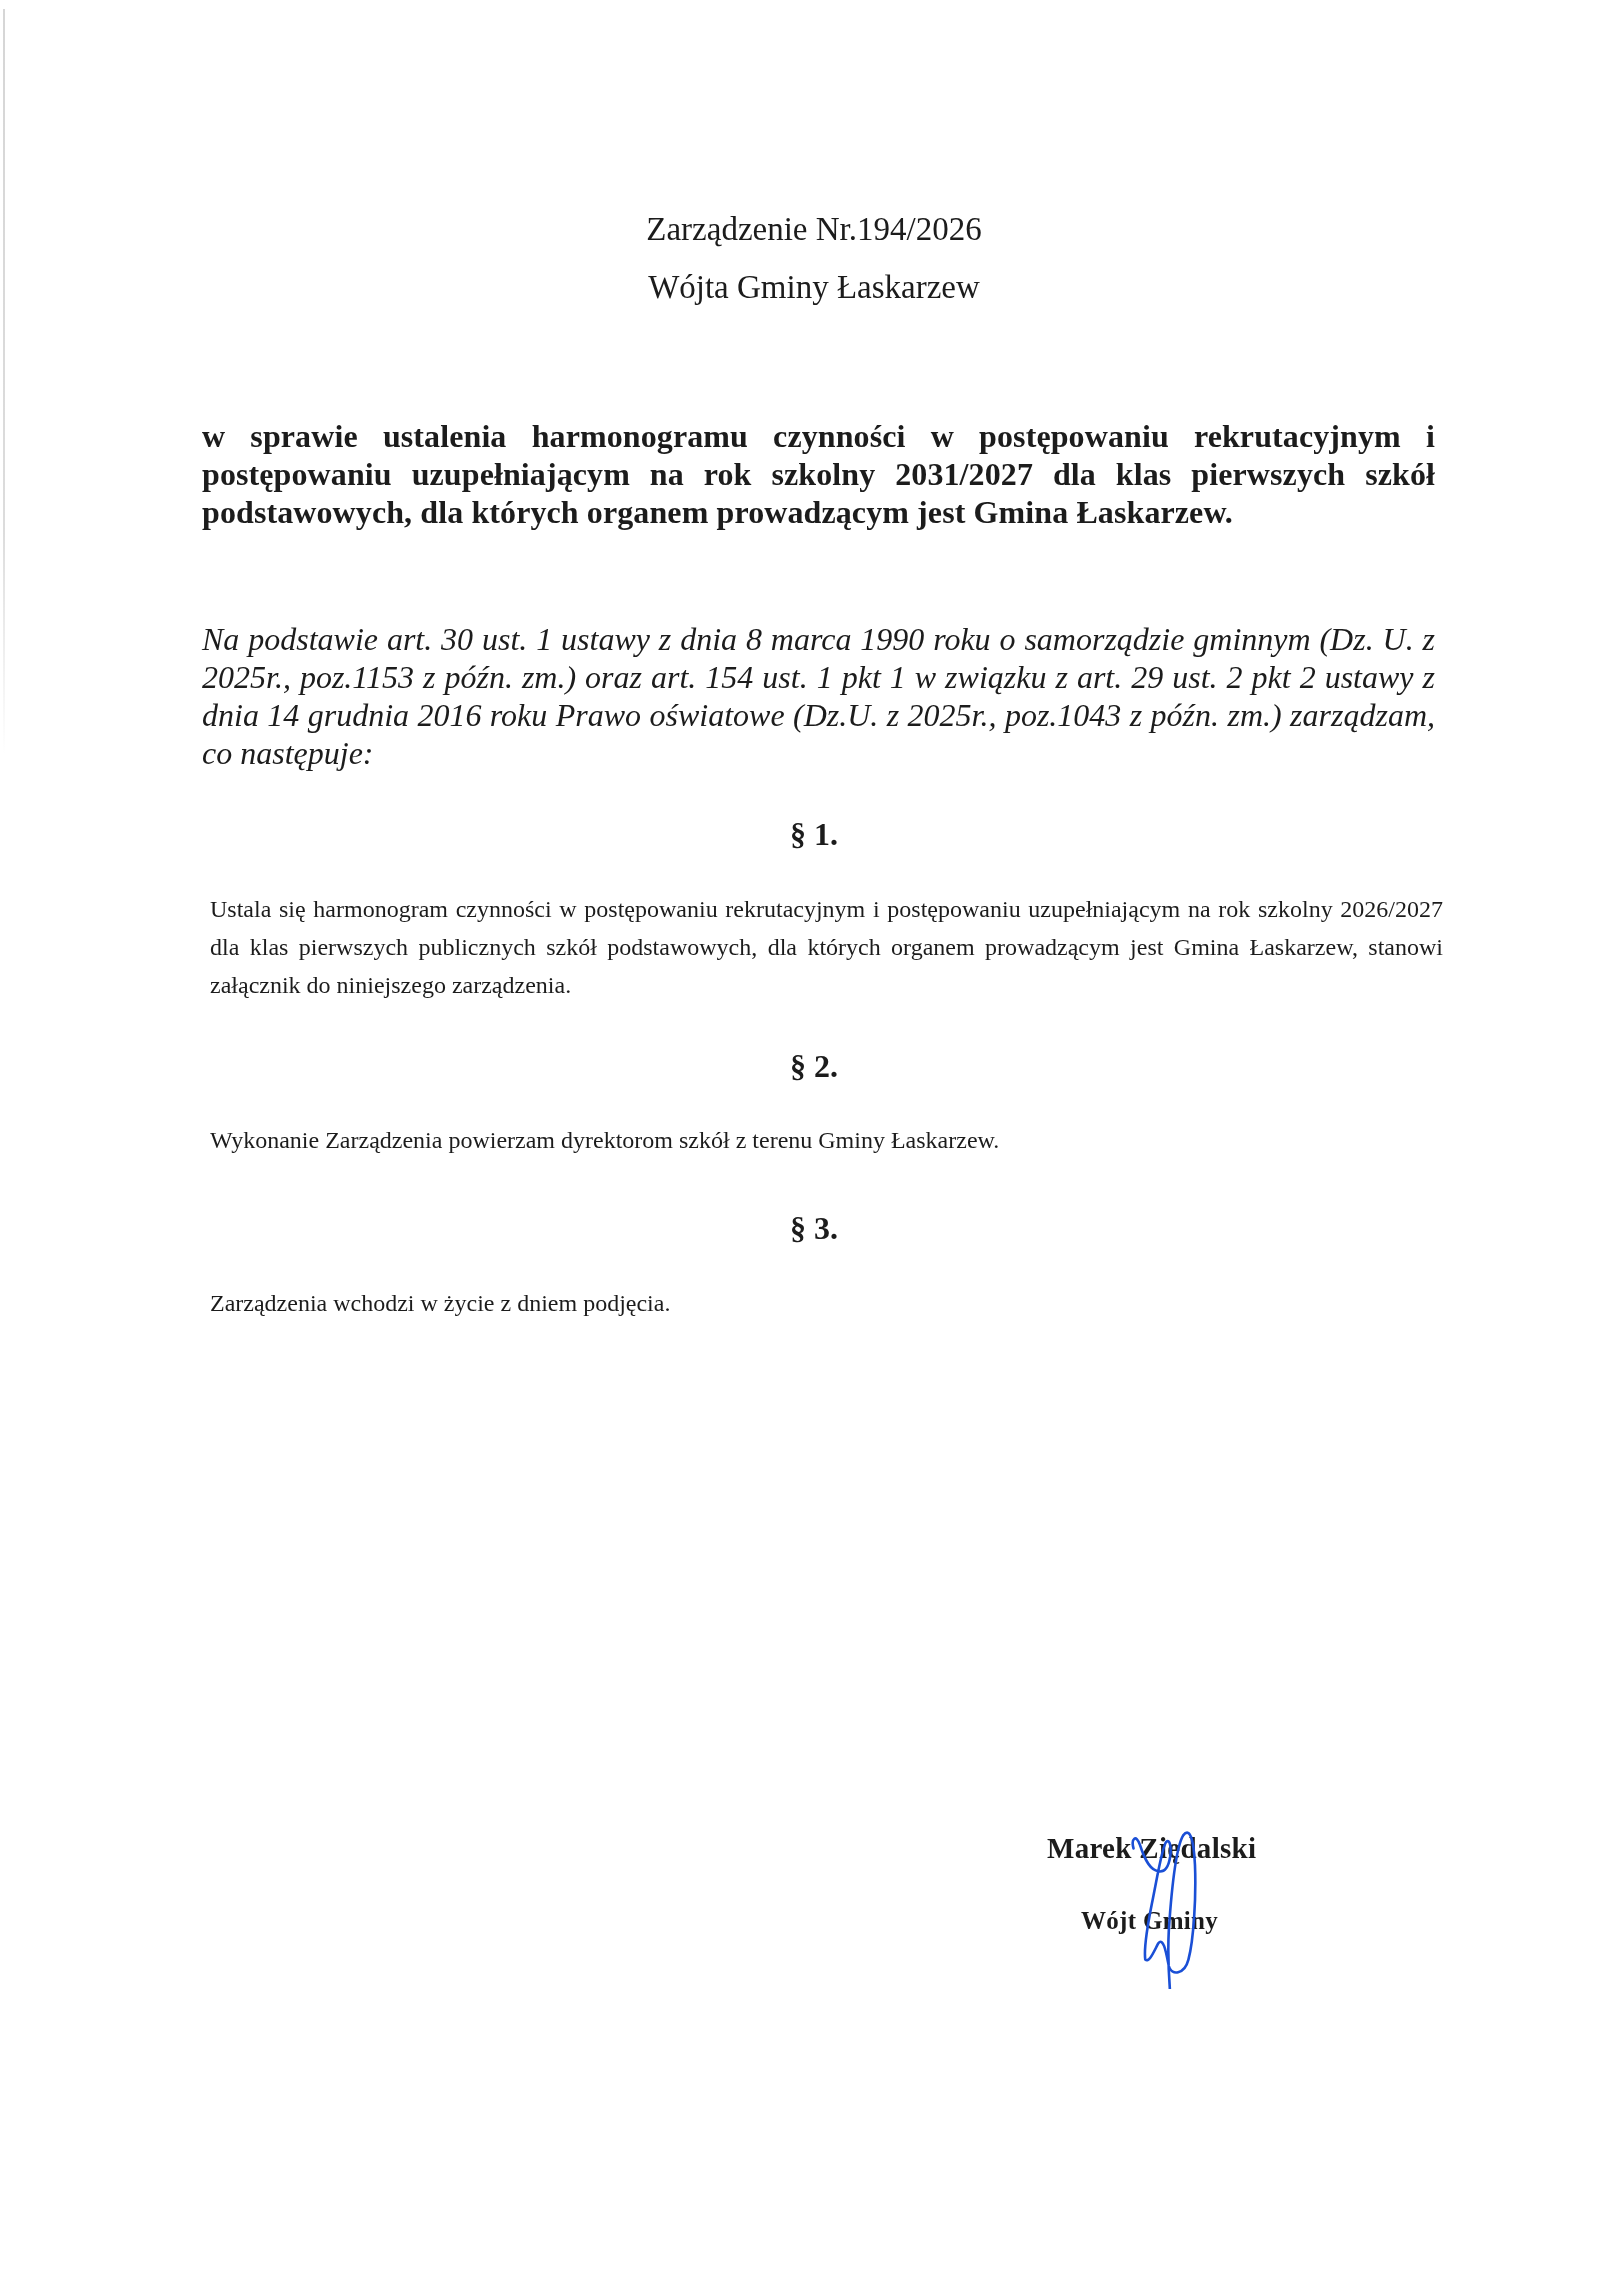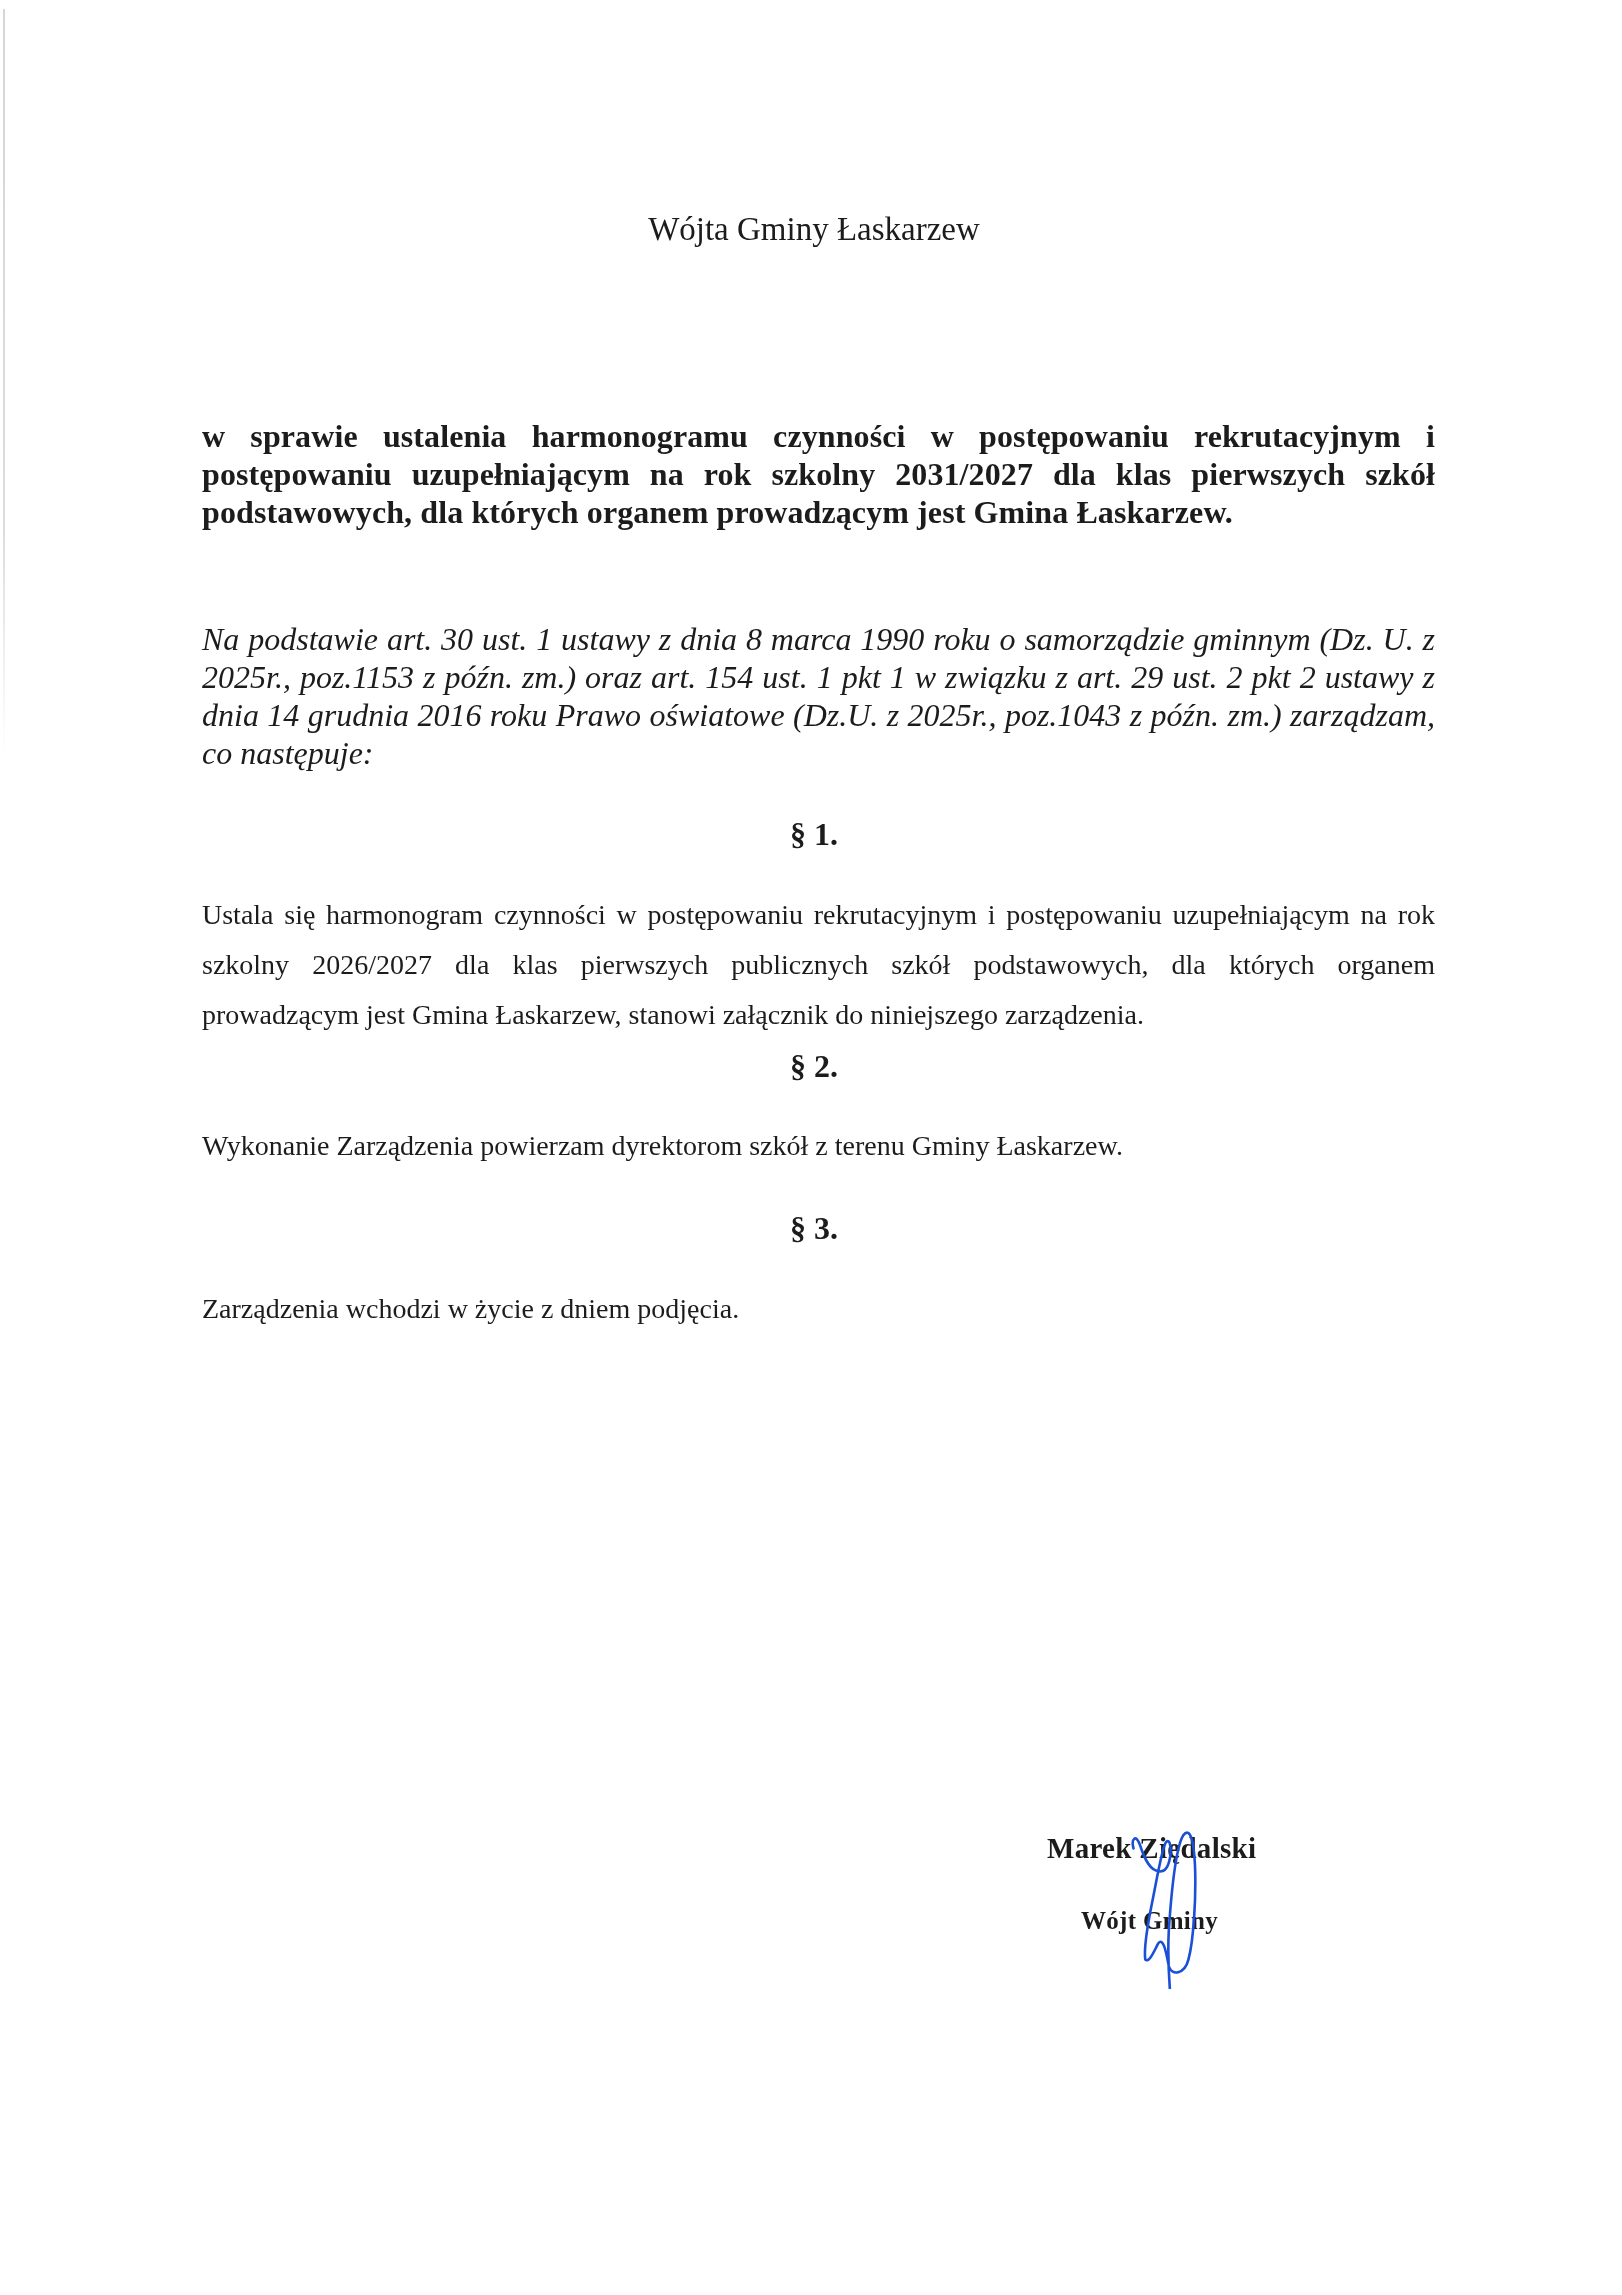--- a/index.html
+++ b/index.html
@@ -68,24 +68,24 @@
       position: absolute;
       left: 0;
       width: 1224px;
       text-align: center;
       font-size: 32px;
       font-weight: bold;
       line-height: 38px;
     }
     .para-text {
       position: absolute;
-      left: 0;
+      left: 8px;
       width: 1233px;
-      font-size: 28px;
-      line-height: 50px;
+      font-size: 24px;
+      line-height: 38px;
       text-align: justify;
       text-align-last: left;
     }
     .single-line {
       text-align: center;
       white-space: nowrap;
     }
     .signature-block {
       position: absolute;
       left: 1047px;
@@ -121,20 +121,21 @@
     }
   </style>
 </head>
 <body>
 
 <div class="scan-edge"></div>
 
 <div class="page">
 
   <div class="header-block">
+    <div>Zarządzenie Nr.194/2026</div>
     <div>Wójta Gminy Łaskarzew</div>
   </div>
 
   <div class="subject">w sprawie ustalenia harmonogramu czynności w postępowaniu rekrutacyjnym i postępowaniu uzupełniającym na rok szkolny 2031/2027 dla klas pierwszych szkół podstawowych, dla których organem prowadzącym jest Gmina Łaskarzew.</div>
 
   <div class="preamble">Na podstawie art. 30 ust. 1 ustawy z dnia 8 marca 1990 roku o samorządzie gminnym (Dz. U. z 2025r., poz.1153 z późn. zm.) oraz art. 154 ust. 1 pkt 1 w związku z art. 29 ust. 2 pkt 2 ustawy z dnia 14 grudnia 2016 roku Prawo oświatowe (Dz.U. z 2025r., poz.1043 z późn. zm.) zarządzam, co następuje:</div>
 
   <div class="para-heading" style="top:815px;">§ 1.</div>
   <div class="para-text" style="top:890px;">Ustala się harmonogram czynności w postępowaniu rekrutacyjnym i postępowaniu uzupełniającym na rok szkolny 2026/2027 dla klas pierwszych publicznych szkół podstawowych, dla których organem prowadzącym jest Gmina Łaskarzew, stanowi załącznik do niniejszego zarządzenia.</div>
 

